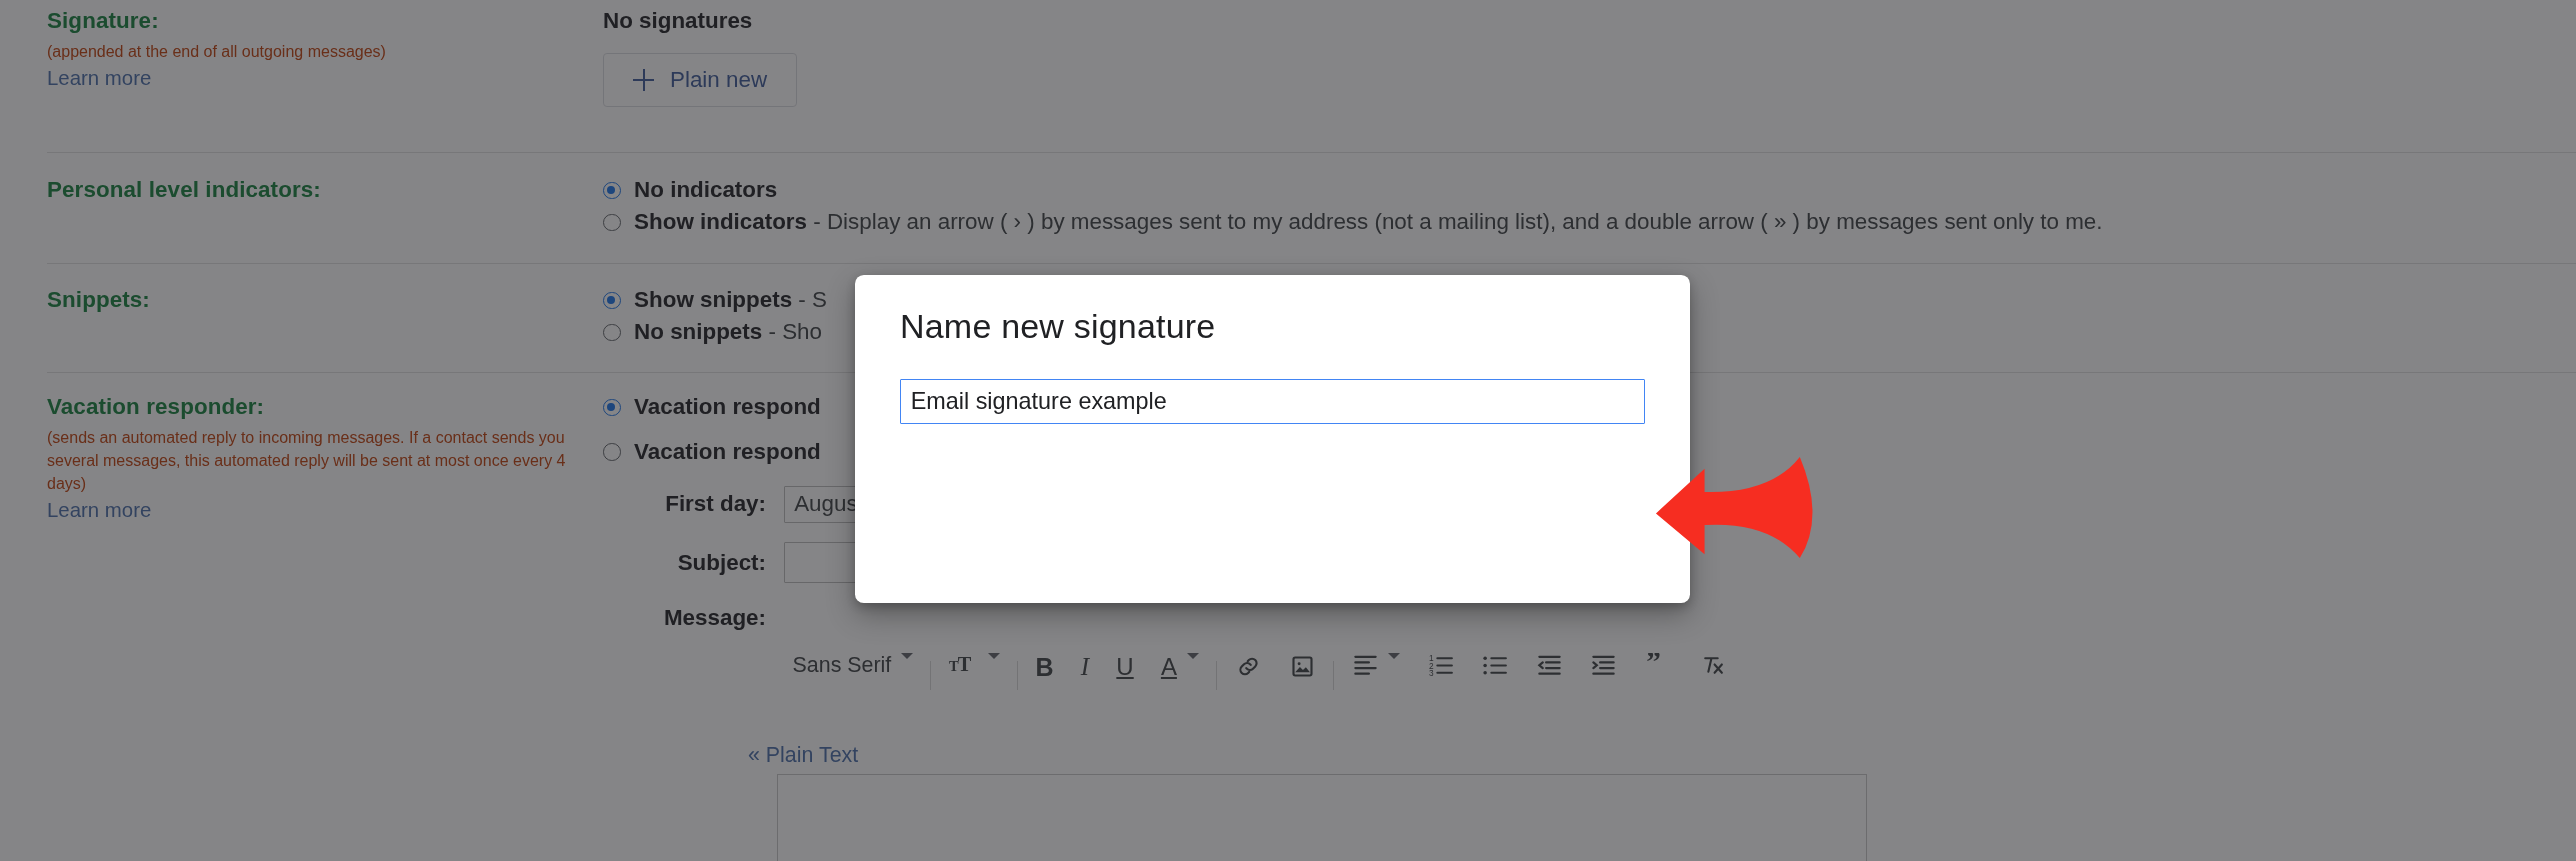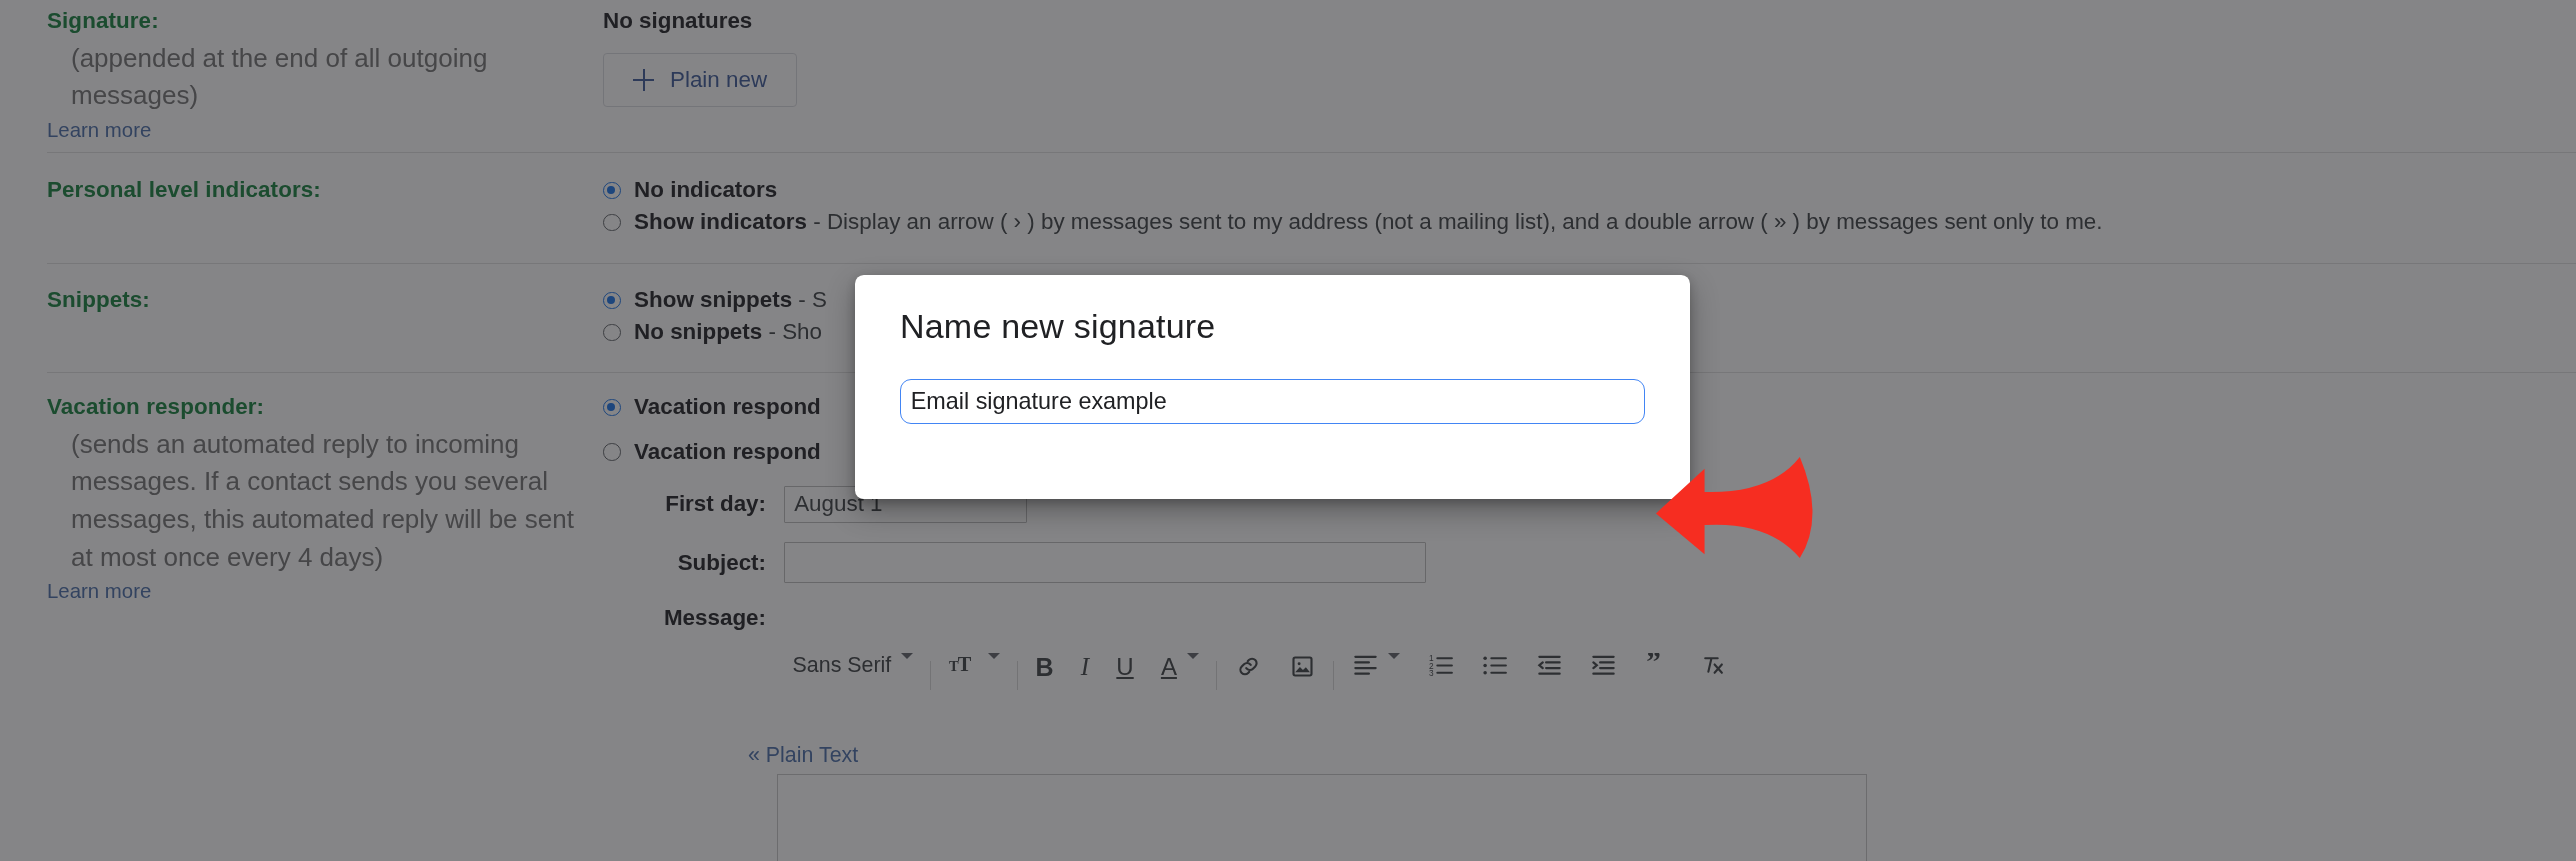--- a/index.html
+++ b/index.html
@@ -42,25 +42,24 @@
     left: 47px;
     width: 545px;
   }
   .label-title {
     font-weight: bold;
     font-size: 22.4px;
     color: #15803d;
     letter-spacing: 0.1px;
   }
   .label-sub {
-    font-size: 26px;
-    color: #737373;
+    font-size: 16px;
+    color: #c2410c;
     line-height: 1.45;
     margin-top: 5.8px;
-    margin-left: 24px;
   }
   .link {
     color: #4a6ea9;
     font-size: 20.4px;
     display: inline-block;
     margin-top: 3.9px;
     cursor: pointer;
   }
 
   .opt-col {
@@ -230,21 +229,21 @@
     inset: 0;
     background: rgba(32,33,36,0.55);
   }
 
   
   #dialog {
     position: absolute;
     left: 855px;
     top: 275px;
     width: 835px;
-    height: 224px;
+    height: 328px;
     background: #ffffff;
     border-radius: 8.8px;
     box-shadow: 0 11.7px 29px rgba(0,0,0,0.30), 0 3.9px 9.7px rgba(0,0,0,0.20);
     padding: 0;
   }
   #dialog .dlg-title {
     position: absolute;
     left: 45px;
     top: 32px;
     font-size: 34px;
@@ -252,21 +251,21 @@
     font-weight: normal;
     letter-spacing: 0.2px;
   }
   #dialog .dlg-input {
     position: absolute;
     left: 45px;
     top: 104px;
     width: 745px;
     height: 45px;
     border: 1px solid #4285f4;
-    border-radius: 11px;
+    border-radius: 1px;
     font-size: 23.4px;
     color: #202124;
     padding: 0 9.7px;
     font-family: "Liberation Sans", sans-serif;
     outline: none;
     background: #fff;
   }
   #dialog .dlg-actions {
     position: absolute;
     right: 39px;

